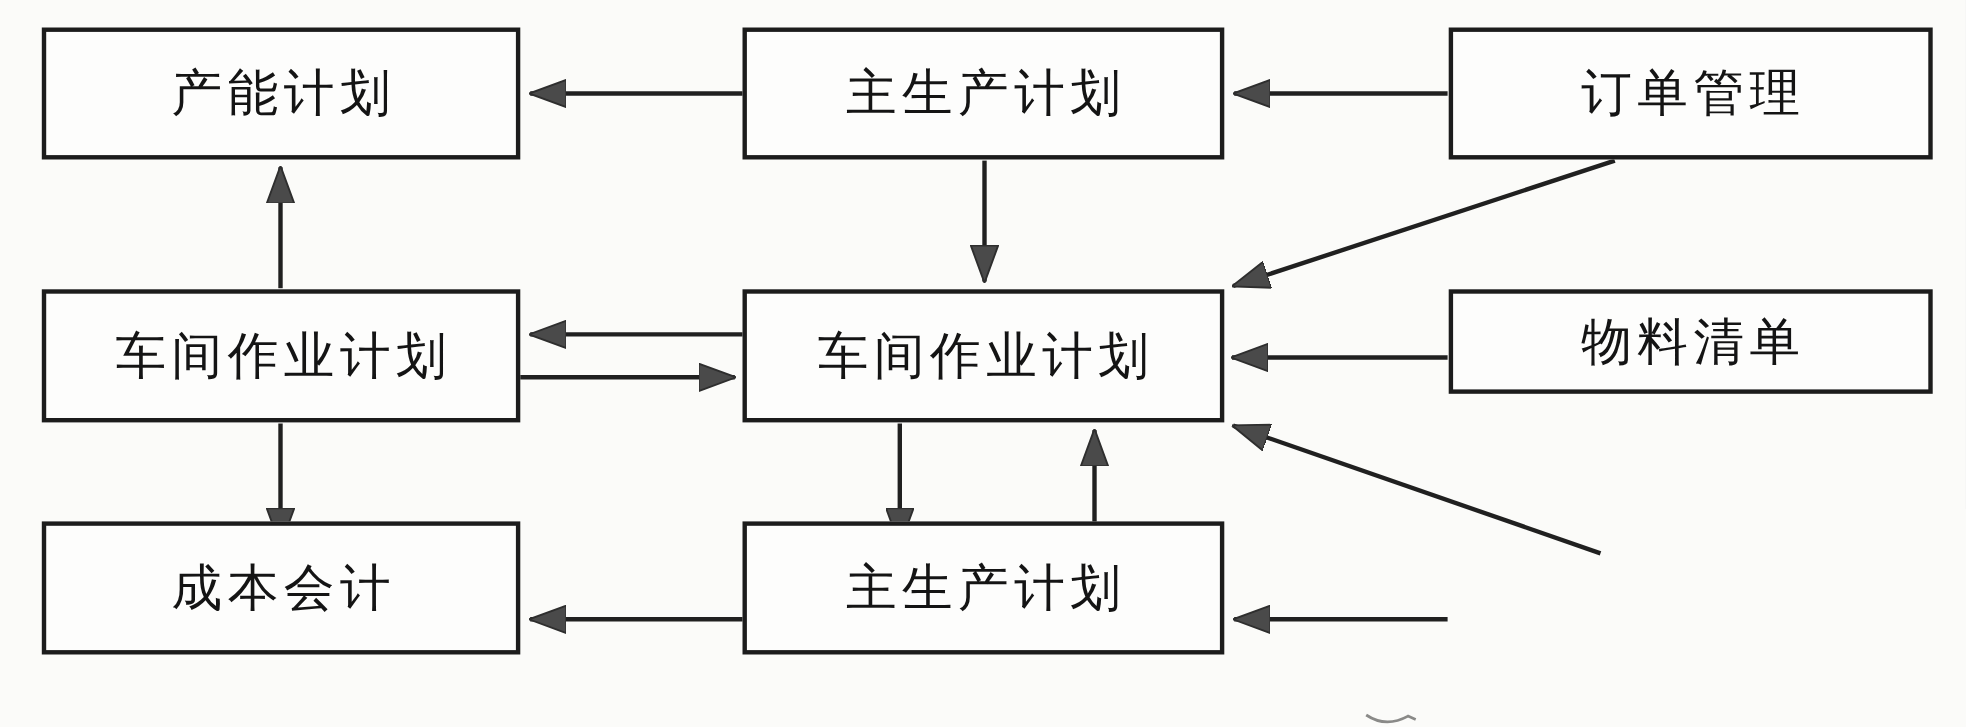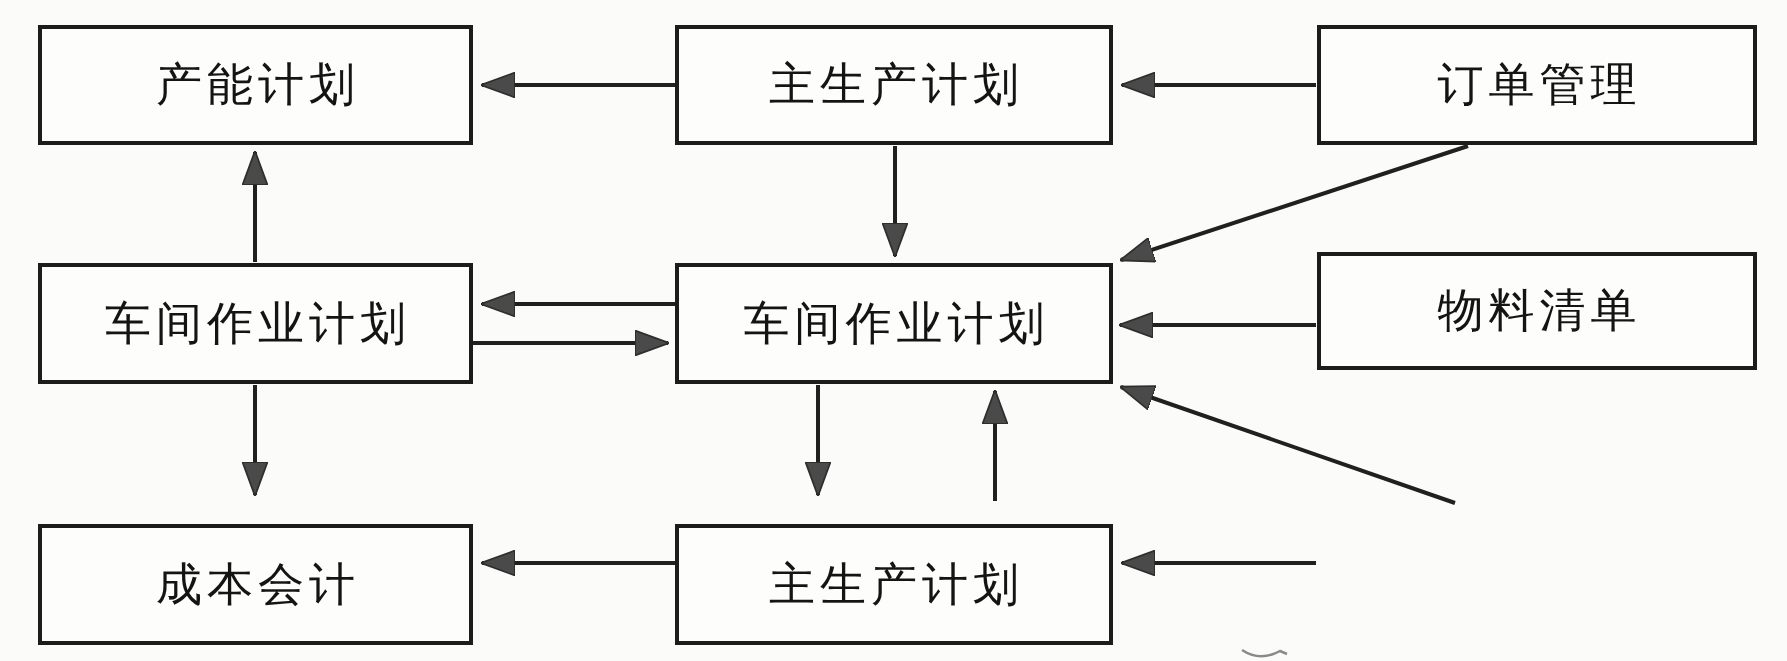--- a/index.html
+++ b/index.html
@@ -37,21 +37,21 @@
     color: #141414;
     white-space: nowrap;
     text-indent: 5px; 
   }
   
   .col1 { left: 38px;   width: 435px; }
   .col2 { left: 675px;  width: 438px; }
   .col3 { left: 1317px; width: 440px; }
   .row1 { top: 25px;  height: 120px; }
   .row2 { top: 263px; height: 121px; }
-  .row3 { top: 524px; height: 121px; }
+  .row3 { top: 474px; height: 121px; }
 </style>
 </head>
 <body>
 
 <div class="canvas">
 
   <svg class="arrow-layer" viewBox="0 0 1787 661">
     <defs>
       <marker id="ah" markerUnits="userSpaceOnUse" markerWidth="34" markerHeight="26" viewBox="0 0 30 22" refX="29" refY="11" orient="auto">
         <path d="M0,0 L30,11 L0,22 Z" fill="#4a4a4a" stroke="#2e2e2e" stroke-width="1.5"></path>
@@ -100,21 +100,21 @@
   <div class="node col3 row1">
     <span class="label">订单管理</span>
   </div>
 
   <div class="node col1 row2">
     <span class="label">车间作业计划</span>
   </div>
   <div class="node col2 row2">
     <span class="label">车间作业计划</span>
   </div>
-  <div class="node col3 row2" style="top:252px;height:118px;">
+  <div class="node col3 row2" style="top:263px;height:95px;">
     <span class="label">物料清单</span>
   </div>
 
   <div class="node col1 row3">
     <span class="label">成本会计</span>
   </div>
   <div class="node col2 row3">
     <span class="label">主生产计划</span>
   </div>
 

